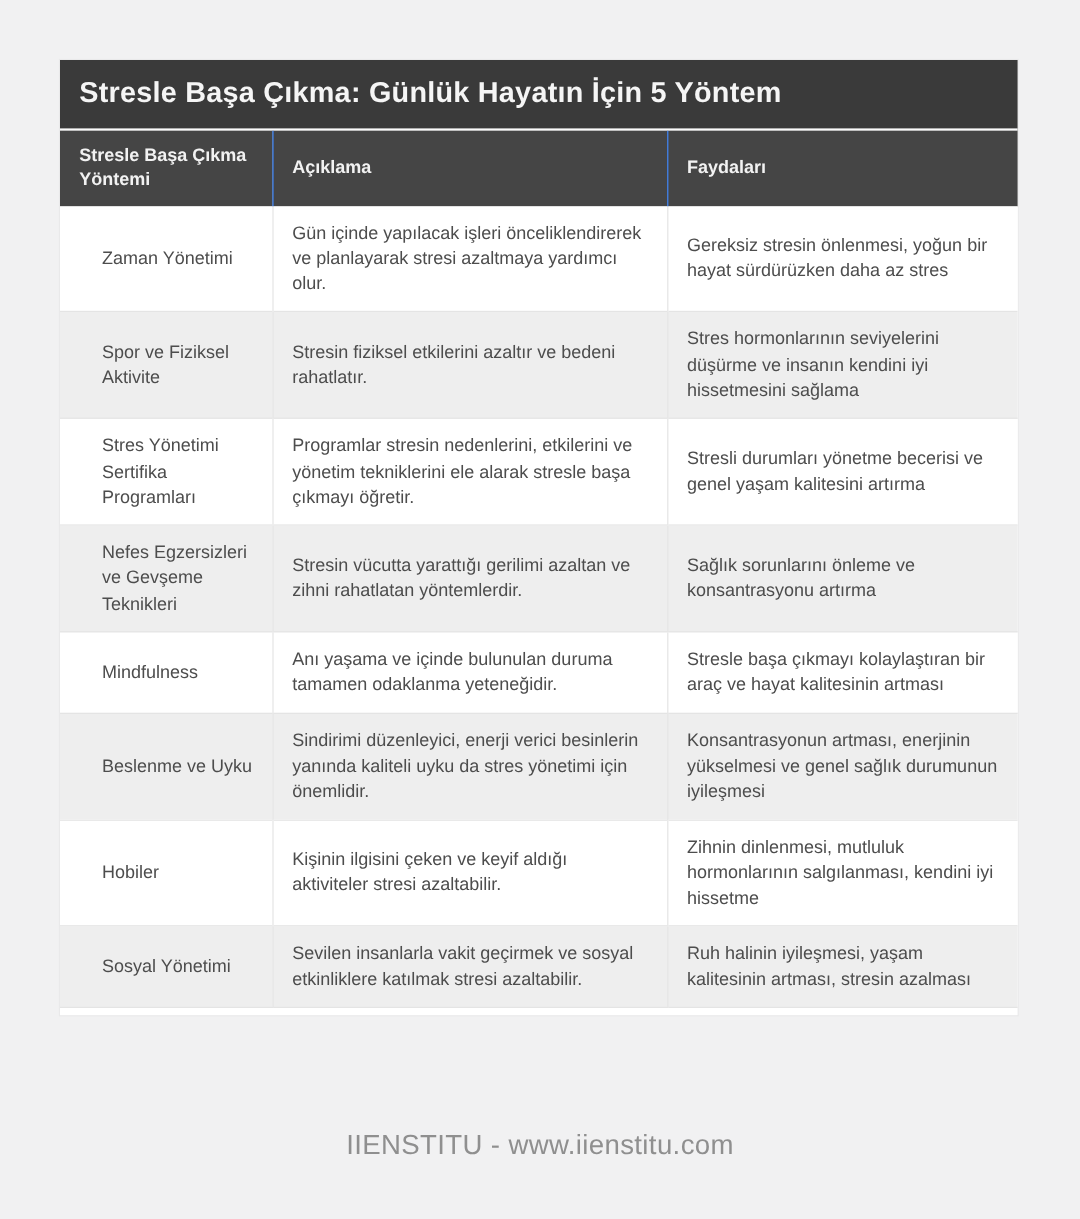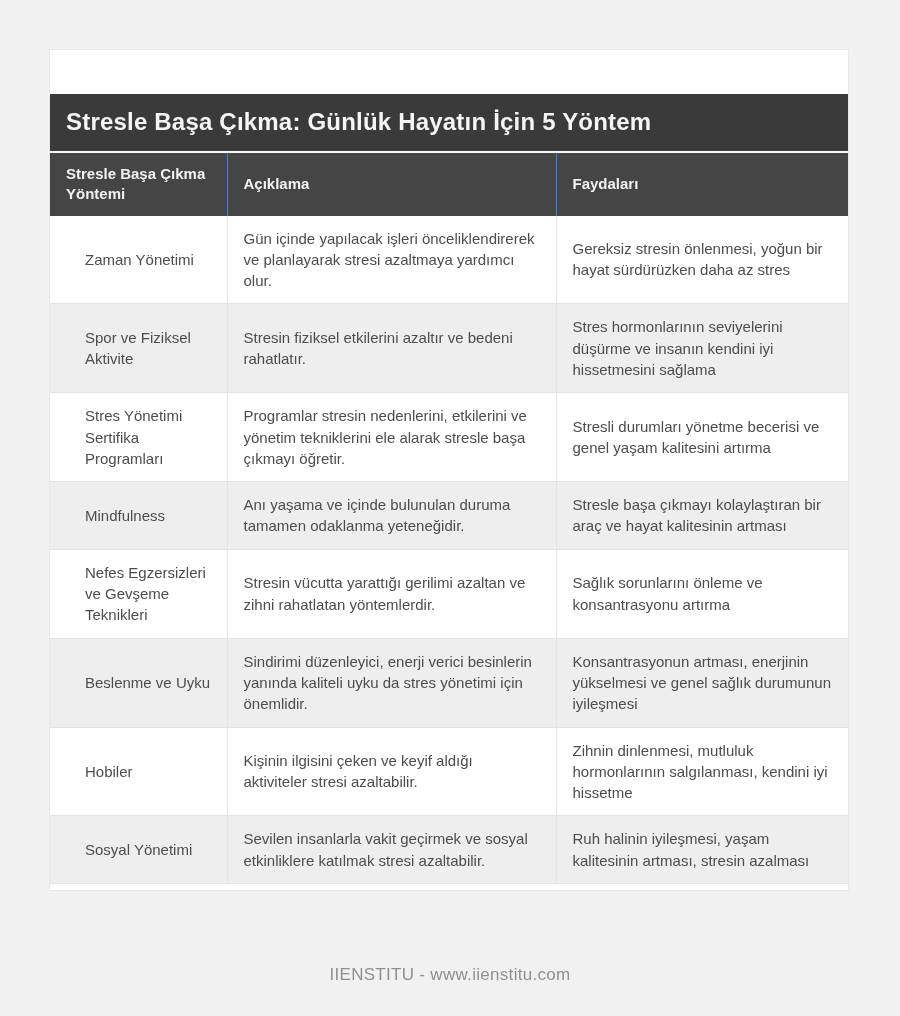--- a/index.html
+++ b/index.html
@@ -24,21 +24,20 @@
     top: 50px;
     width: 798px;
     background: #ffffff;
     padding-bottom: 6px;
     box-shadow: 0 0 0 1px rgba(0,0,0,0.03);
   }
   .title-bar {
     background: #3a3a3a;
     border-bottom: 2px solid #fafafa;
     padding: 13px 16px 14px 16px;
-    margin-top: 44px;
   }
   .title-bar h1 {
     margin: 0;
     color: #f5f5f5;
     font-size: 24px;
     font-weight: 700;
     letter-spacing: 0.2px;
     line-height: 1.25;
   }
   table.methods {
@@ -79,23 +78,22 @@
   tbody tr:nth-child(even) td { background: #eeeeee; }
   tbody tr:last-child td { border-bottom: 1px solid #e4e4e4; }
 
   .footer {
     position: absolute;
     top: 941px;
     left: 0;
     width: 900px;
     text-align: center;
     color: #8f8f8f;
-    font-size: 17px;
+    font-size: 23px;
     letter-spacing: 0.3px;
-    margin-top: 24px;
   }
 </style>
 </head>
 <body>
 
 <div class="page">
   <div class="card">
 
     <div class="title-bar">
       <h1>Stresle Başa Çıkma: Günlük Hayatın İçin 5 Yöntem</h1>
@@ -124,28 +122,28 @@
           <td>Spor ve Fiziksel Aktivite</td>
           <td>Stresin fiziksel etkilerini azaltır ve bedeni rahatlatır.</td>
           <td>Stres hormonlarının seviyelerini düşürme ve insanın kendini iyi hissetmesini sağlama</td>
         </tr>
         <tr>
           <td>Stres Yönetimi Sertifika Programları</td>
           <td>Programlar stresin nedenlerini, etkilerini ve yönetim tekniklerini ele alarak stresle başa çıkmayı öğretir.</td>
           <td>Stresli durumları yönetme becerisi ve genel yaşam kalitesini artırma</td>
         </tr>
         <tr>
+          <td>Nefes Egzersizleri ve Gevşeme Teknikleri</td>
+          <td>Stresin vücutta yarattığı gerilimi azaltan ve zihni rahatlatan yöntemlerdir.</td>
+          <td>Sağlık sorunlarını önleme ve konsantrasyonu artırma</td>
+        </tr>
+        <tr>
           <td>Mindfulness</td>
           <td>Anı yaşama ve içinde bulunulan duruma tamamen odaklanma yeteneğidir.</td>
           <td>Stresle başa çıkmayı kolaylaştıran bir araç ve hayat kalitesinin artması</td>
-        </tr>
-        <tr>
-          <td>Nefes Egzersizleri ve Gevşeme Teknikleri</td>
-          <td>Stresin vücutta yarattığı gerilimi azaltan ve zihni rahatlatan yöntemlerdir.</td>
-          <td>Sağlık sorunlarını önleme ve konsantrasyonu artırma</td>
         </tr>
         <tr>
           <td>Beslenme ve Uyku</td>
           <td>Sindirimi düzenleyici, enerji verici besinlerin yanında kaliteli uyku da stres yönetimi için önemlidir.</td>
           <td>Konsantrasyonun artması, enerjinin yükselmesi ve genel sağlık durumunun iyileşmesi</td>
         </tr>
         <tr>
           <td>Hobiler</td>
           <td>Kişinin ilgisini çeken ve keyif aldığı aktiviteler stresi azaltabilir.</td>
           <td>Zihnin dinlenmesi, mutluluk hormonlarının salgılanması, kendini iyi hissetme</td>

